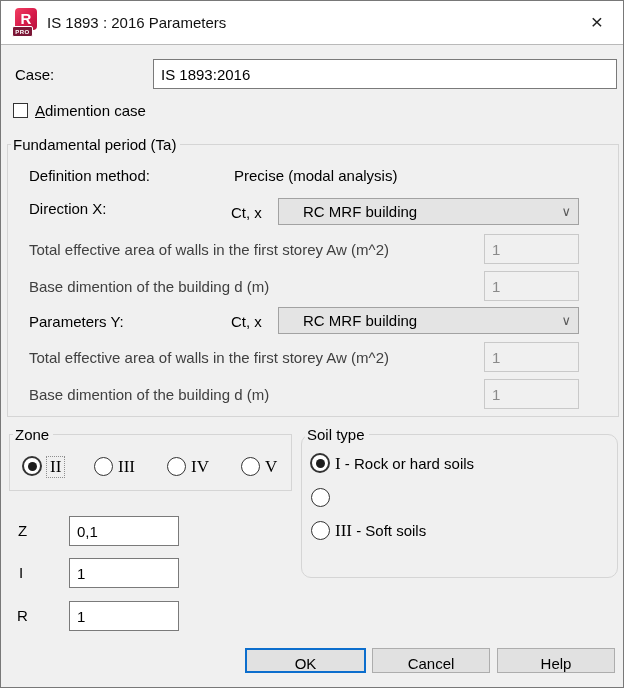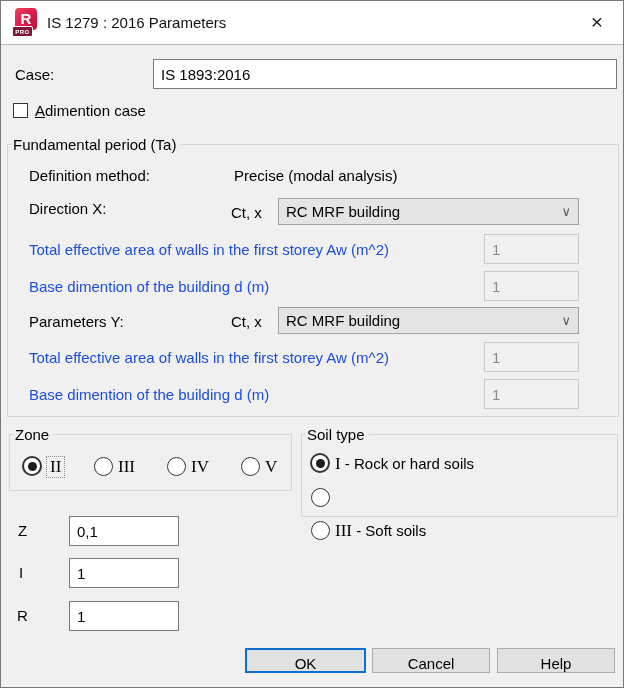--- a/index.html
+++ b/index.html
@@ -15,24 +15,24 @@
   .app-icon{position:absolute;left:11px;top:6px;width:26px;height:32px;}
   .app-icon .sq{position:absolute;left:3px;top:1px;width:22px;height:22px;border-radius:4px;
     background:linear-gradient(135deg,#f23e62 0%,#d61a4a 55%,#b8123d 100%);
     color:#fff;font-weight:bold;font-size:15px;line-height:22px;text-align:center;}
   .app-icon .badge{position:absolute;left:0px;top:19px;width:21px;height:11px;border-radius:2px;
     background:#7c1737;color:#fff;font-size:6px;font-weight:bold;line-height:11px;text-align:center;letter-spacing:.5px;border:1px solid #fff;}
   .title-text{position:absolute;left:46px;top:0;height:44px;line-height:44px;font-size:15px;color:#111;}
   .close-btn{position:absolute;right:8px;top:6px;width:36px;height:32px;text-align:center;line-height:30px;font-size:21px;color:#222;cursor:pointer;}
   
   .lbl{position:absolute;line-height:20px;white-space:nowrap;}
-  .lbl.dis{color:#1d4ed8;}
+  .lbl.dis{color:#404040;}
   .tinput{position:absolute;height:30px;background:#fff;border:1px solid #7a7a7a;font-family:"Liberation Sans",sans-serif;font-size:15px;padding:0 7px;color:#000;}
   .tinput.dis{background:#f0f0f0;border:1px solid #c9c9c9;color:#8a8a8a;}
-  .combo{position:absolute;height:27px;background:#e4e4e4;border:1px solid #a2a2a2;padding:0 24px 0 7px;line-height:25px;cursor:pointer;}
+  .combo{position:absolute;height:27px;background:#e4e4e4;border:1px solid #a2a2a2;padding:0 24px 0 24px;line-height:25px;cursor:pointer;}
   .combo .chev{position:absolute;right:7px;top:0;line-height:25px;font-size:13px;color:#5a5a5a;}
   .groupbox{position:absolute;border:1px solid #d5d5d5;}
   .groupbox>.gb-title{position:absolute;top:-10px;left:3px;background:#f0f0f0;padding:0 4px 0 2px;line-height:20px;white-space:nowrap;}
   .checkbox{position:absolute;width:15px;height:15px;background:#fff;border:1px solid #333;}
   .radio{position:absolute;width:19px;height:19px;border:1px solid #333;border-radius:50%;background:#fff;cursor:pointer;}
   .radio.sel::after{content:"";position:absolute;left:4px;top:4px;width:9px;height:9px;border-radius:50%;background:#1d1d1d;}
   .radio.sel{border-width:2px;width:20px;height:20px;}
   .serif{font-family:"Liberation Serif",serif;font-size:17px;}
   .focusrect{border:1px dotted #8f8f8f;padding:0 3px;}
   .btn{position:absolute;height:25px;background:#e1e1e1;border:1px solid #adadad;text-align:center;line-height:30px;font-size:15px;cursor:pointer;}
@@ -42,21 +42,21 @@
 </head>
 <body>
 
 <div class="dialog">
 
   <div class="titlebar">
     <div class="app-icon">
       <div class="sq">R</div>
       <div class="badge">PRO</div>
     </div>
-    <div class="title-text">IS 1279 : 2016 Parameters</div>
+    <div class="title-text">IS 1893 : 2016 Parameters</div>
     <div class="close-btn">×</div>
   </div>
 
   <div class="lbl" style="left:14px;top:64px;">Case:</div>
   <input class="tinput" style="left: 152px; top: 58px; width: 464px;" value="IS 1893:2016">
 
   <span class="checkbox" style="left:12px;top:102px;"></span>
   <div class="lbl" style="left:34px;top:100px;"><u>A</u><span>dimention case</span></div>
 
   <div class="groupbox" style="left:6px;top:143px;width:612px;height:273px;">
@@ -97,21 +97,21 @@
   </div>
   <span class="radio sel" style="left:21px;top:455px;"></span>
   <div class="lbl serif focusrect" style="left:45px;top:455px;">II</div>
   <span class="radio" style="left:93px;top:456px;"></span>
   <div class="lbl serif" style="left:117px;top:456px;">III</div>
   <span class="radio" style="left:166px;top:456px;"></span>
   <div class="lbl serif" style="left:190px;top:456px;">IV</div>
   <span class="radio" style="left:240px;top:456px;"></span>
   <div class="lbl serif" style="left:264px;top:456px;">V</div>
 
-  <div class="groupbox" style="left:300px;top:433px;width:317px;height:83px;">
+  <div class="groupbox" style="left:300px;top:433px;width:317px;height:144px;border-radius:10px;">
     <span class="gb-title">Soil type</span>
   </div>
   <span class="radio sel" style="left:309px;top:452px;"></span>
   <div class="lbl" style="left:334px;top:453px;"><span class="serif">I</span><span> - Rock or hard soils</span></div>
   <span class="radio" style="left:310px;top:487px;"></span>
   <span class="radio" style="left:310px;top:520px;"></span>
   <div class="lbl" style="left:334px;top:520px;"><span class="serif">III</span><span> - Soft soils</span></div>
 
   <div class="lbl" style="left:17px;top:520px;">Z</div>
   <input class="tinput" style="left: 68px; top: 515px; width: 110px;" value="0,1">

